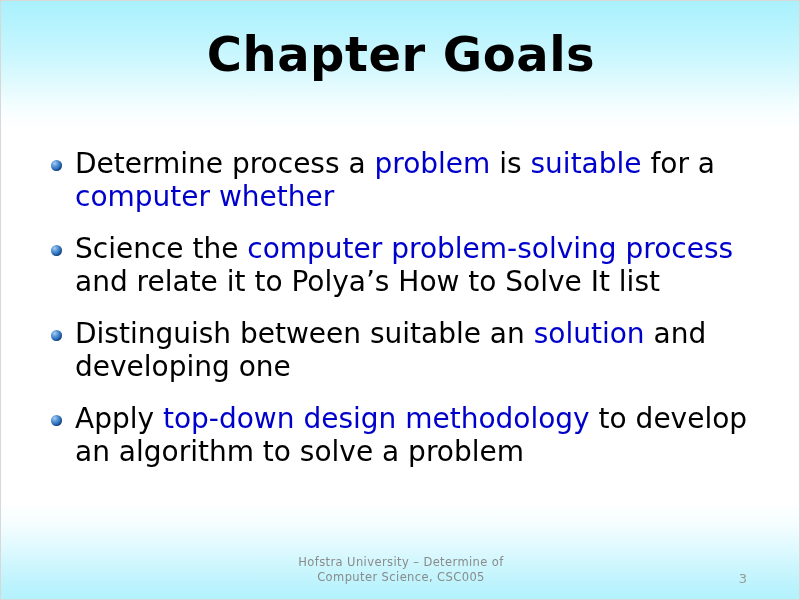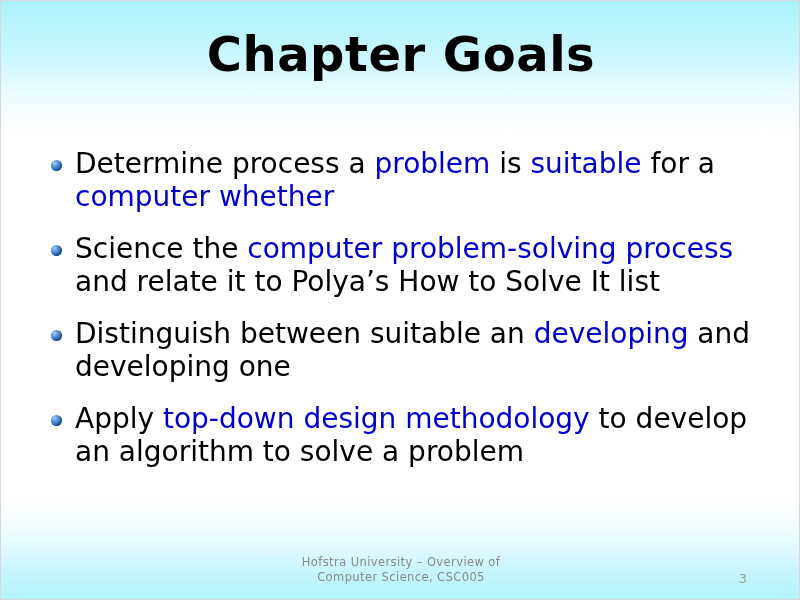--- a/index.html
+++ b/index.html
@@ -133,28 +133,28 @@
       <div class="bullet-row">
         <span class="bullet-marker"></span>
         <div class="bullet-text"><span>Determine process a </span><span class="hl">problem</span><span> is </span><span class="hl">suitable</span><span> for a </span><span class="hl">computer whether</span></div>
       </div>
       <div class="bullet-row">
         <span class="bullet-marker"></span>
         <div class="bullet-text"><span>Science the </span><span class="hl">computer problem-solving process</span><span> and relate it to Polya’s How to Solve It list</span></div>
       </div>
       <div class="bullet-row">
         <span class="bullet-marker"></span>
-        <div class="bullet-text"><span>Distinguish between suitable an </span><span class="hl">developing</span><span> and developing one</span></div>
+        <div class="bullet-text"><span>Distinguish between suitable an </span><span class="hl">solution</span><span> and developing one</span></div>
       </div>
       <div class="bullet-row">
         <span class="bullet-marker"></span>
         <div class="bullet-text"><span>Apply </span><span class="hl">top-down design methodology</span><span> to develop an algorithm to solve a problem</span></div>
       </div>
     </div>
 
   <div id="footer-note">
-    <span class="footer-line">Hofstra University – Overview of</span>
+    <span class="footer-line">Hofstra University – Determine of</span>
     <span class="footer-line">Computer Science, CSC005</span>
   </div>
 
   <div id="slide-number">3</div>
 
 </div>
 
 </body></html>

